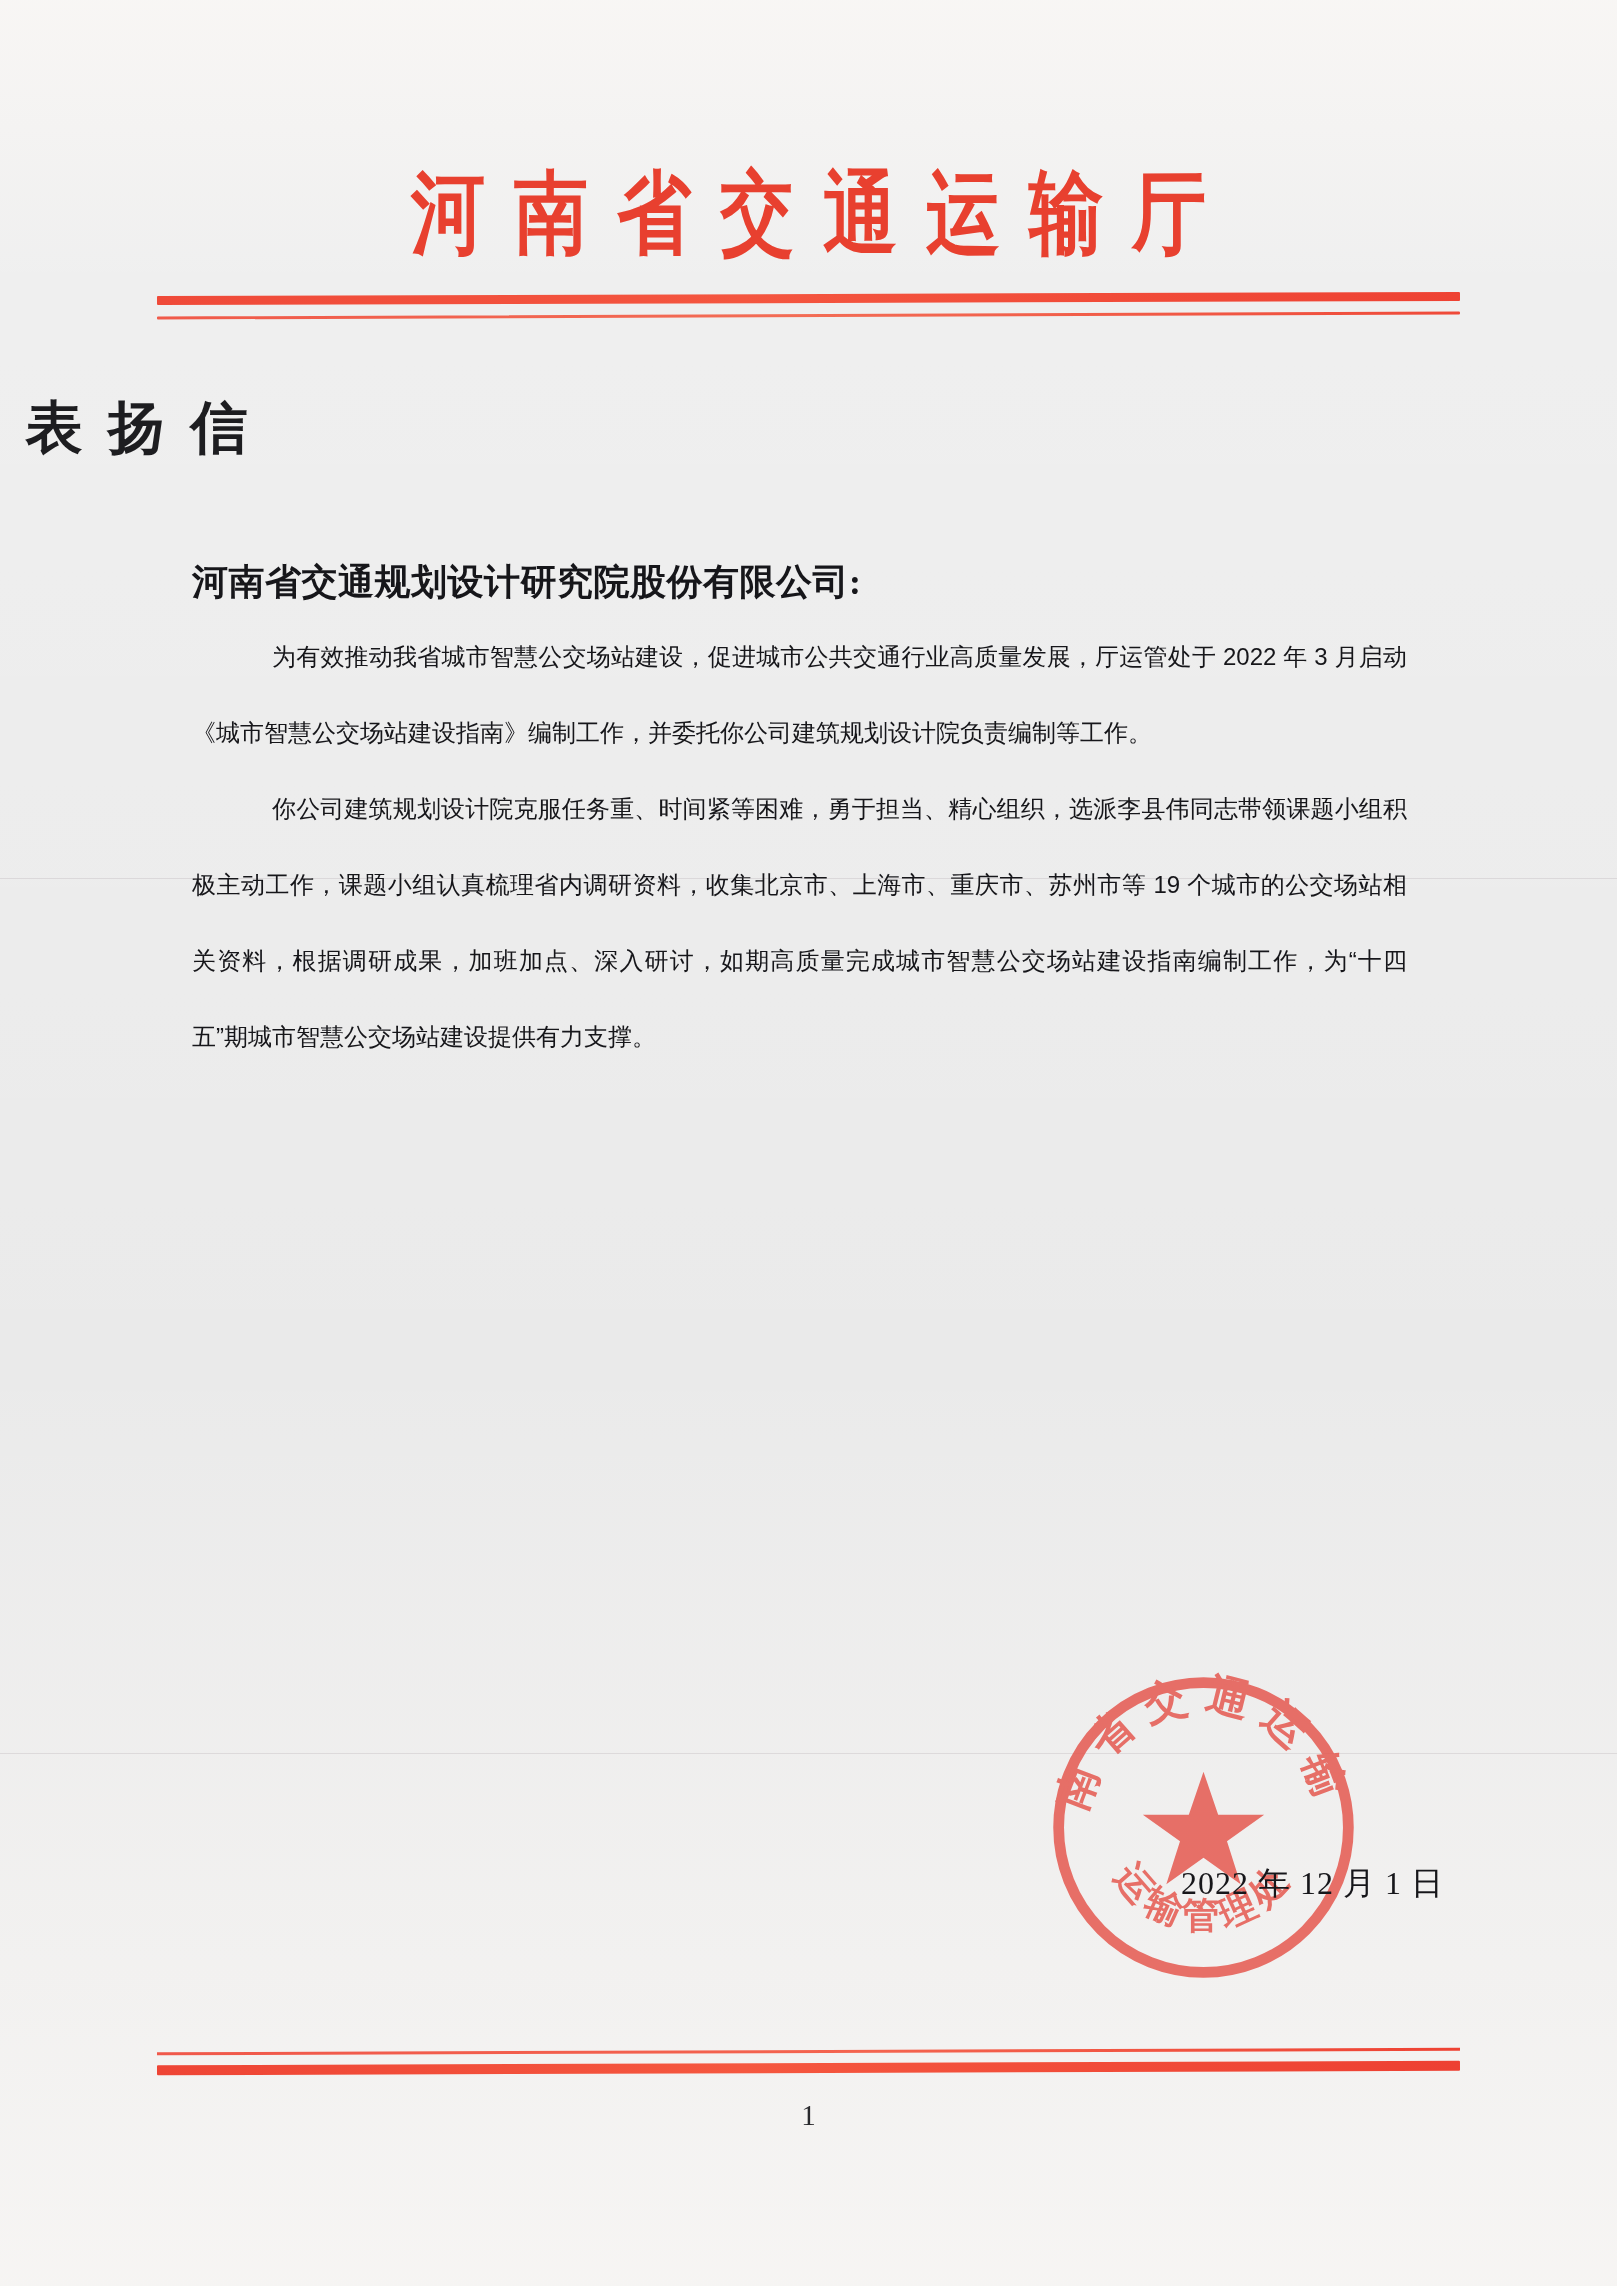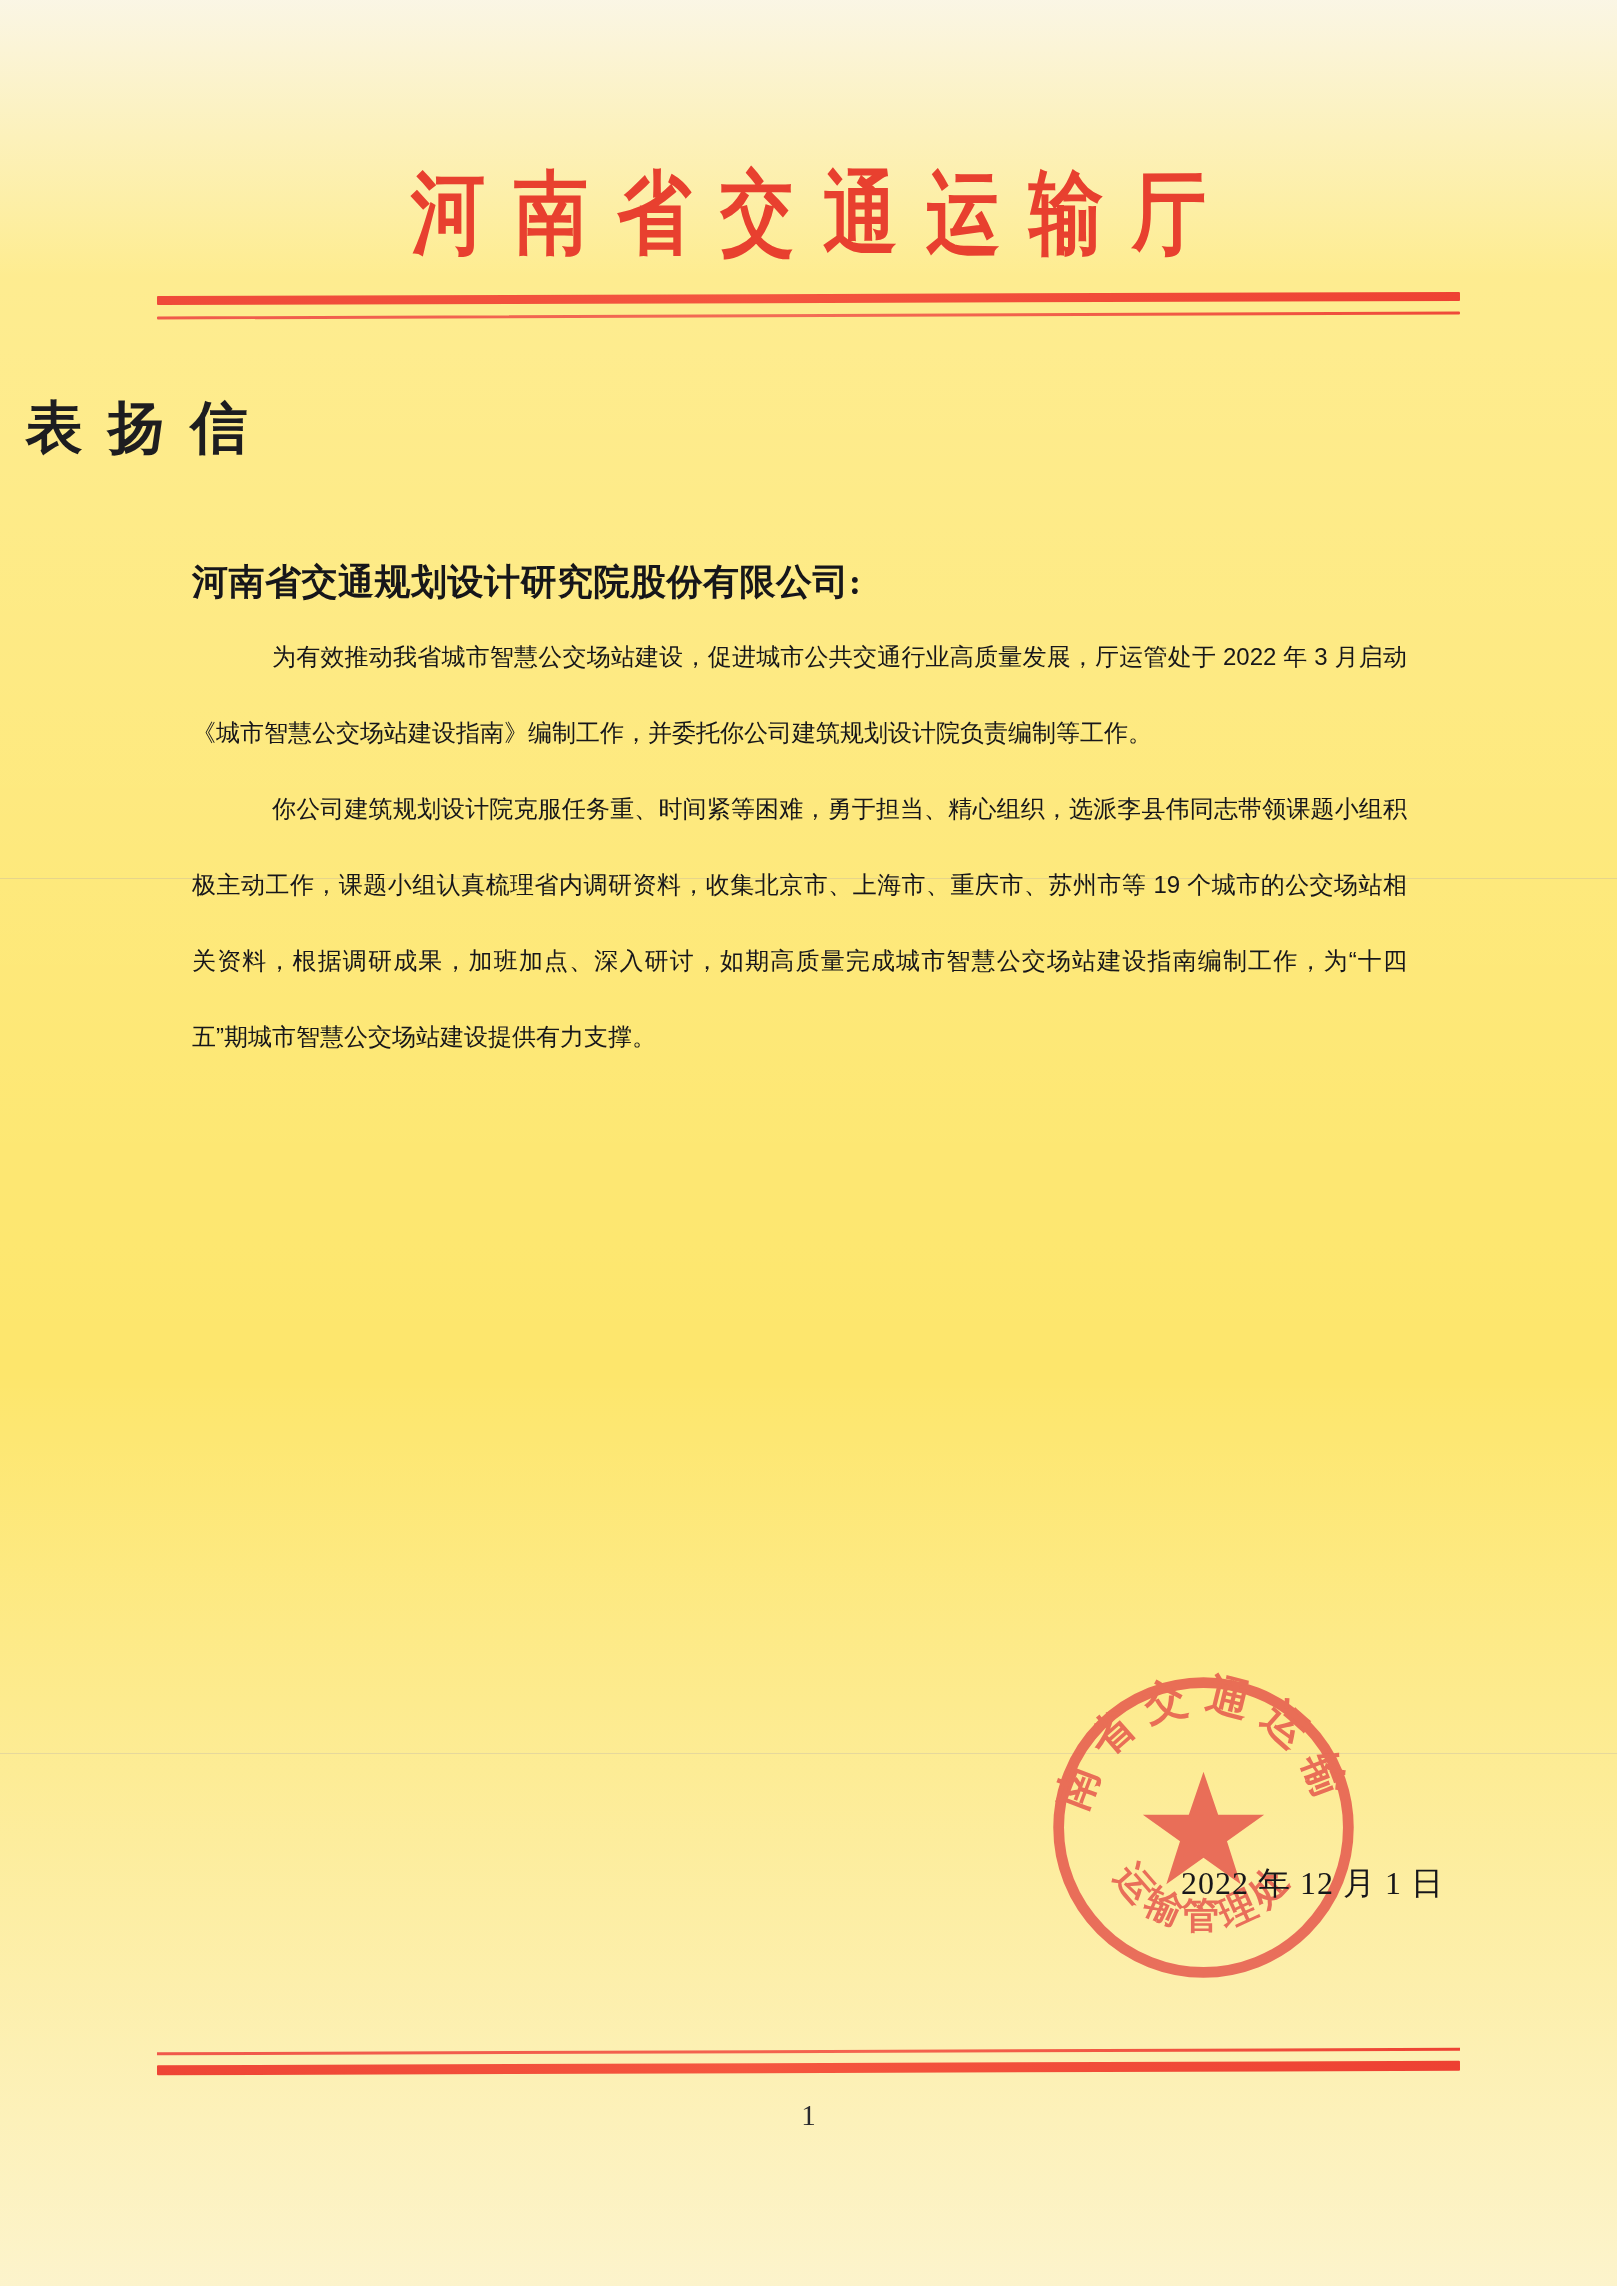--- a/index.html
+++ b/index.html
@@ -7,21 +7,21 @@
     padding: 0;
     background: #ffffff;
   }
   body {
     font-family: "Liberation Serif", "DejaVu Serif", serif;
   }
   .page {
     position: relative;
     width: 1617px;
     height: 2287px;
-    background: #fde047;
+    background: #e5e5e5;
     overflow: hidden;
     box-sizing: border-box;
   }
 
   
   .paper-texture {
     position: absolute;
     inset: 0;
     background:
       linear-gradient(180deg, rgba(250,248,246,0.9) 0%, rgba(255,255,255,0.4) 12%,

